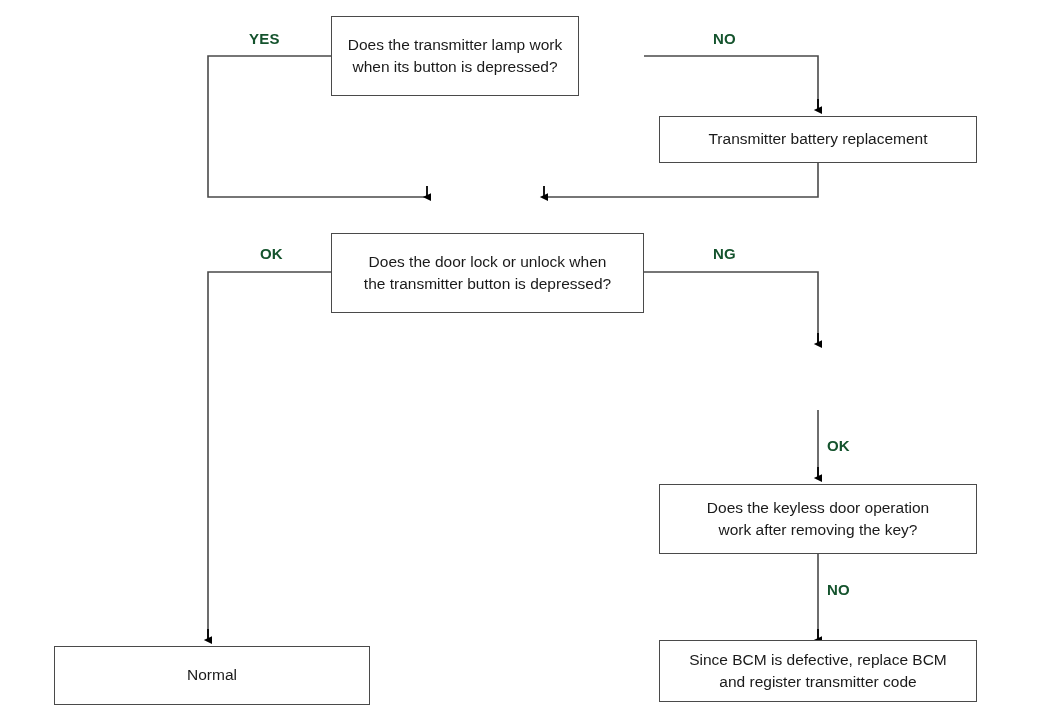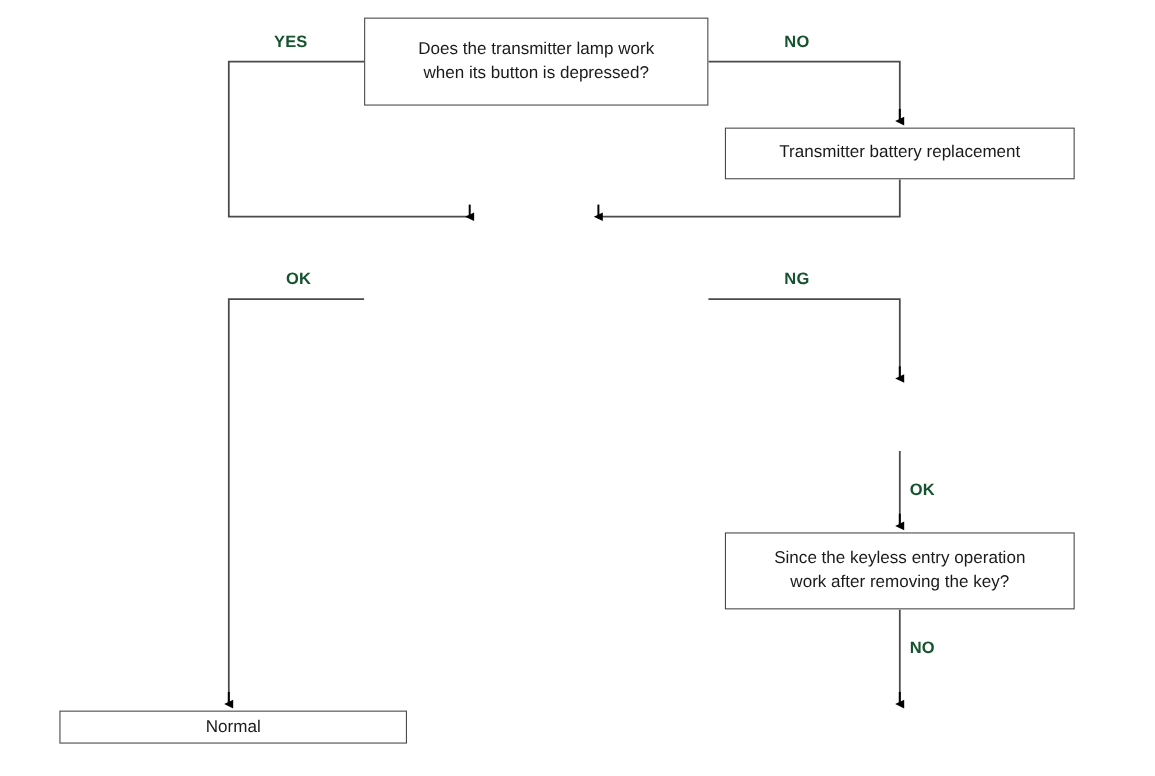--- a/index.html
+++ b/index.html
@@ -85,38 +85,46 @@
       <path d="M 427 186 L 427 197"></path>
       <path d="M 818 99 L 818 110"></path>
       <path d="M 544 186 L 544 197"></path>
       <path d="M 818 333 L 818 344"></path>
       <path d="M 818 467 L 818 478"></path>
       <path d="M 818 629 L 818 640"></path>
       <path d="M 208 629 L 208 640"></path>
     </g>
   </svg>
 
-  <div class="node" style="left:331px; top:16px; width:313px; height:80px;">
+  <div class="node" style="left:331px; top:16px; width:248px; height:80px;">
     <span class="node-text">Does the transmitter lamp work
 when its button is depressed?</span>
   </div>
 
   <div class="node" style="left:659px; top:116px; width:318px; height:47px;align-items:center;">
     <span class="node-text">Transmitter battery replacement</span>
   </div>
 
+  <div class="node" style="left:331px; top:233px; width:313px; height:80px;">
+    <span class="node-text">Does the door lock or unlock when
+the transmitter button is depressed?</span>
+  </div>
 
 
   <div class="node" style="left:659px; top:484px; width:318px; height:70px;">
-    <span class="node-text">Since the keyless entry operation
+    <span class="node-text">Does the keyless door operation
 work after removing the key?</span>
   </div>
 
+  <div class="node" style="left:659px; top:640px; width:318px; height:62px;">
+    <span class="node-text">Since BCM is defective, replace BCM
+and register transmitter code</span>
+  </div>
 
-  <div class="node" style="left:54px; top:646px; width:316px; height:30px;">
+  <div class="node" style="left:54px; top:646px; width:316px; height:59px;">
     <span class="node-text">Normal</span>
   </div>
 
   <div class="edge-label" style="left:249px; top:30px;">YES</div>
 
   <div class="edge-label" style="left:713px; top:30px;">NO</div>
 
   <div class="edge-label" style="left:260px; top:245px;">OK</div>
 
   <div class="edge-label" style="left:713px; top:245px;">NG</div>

